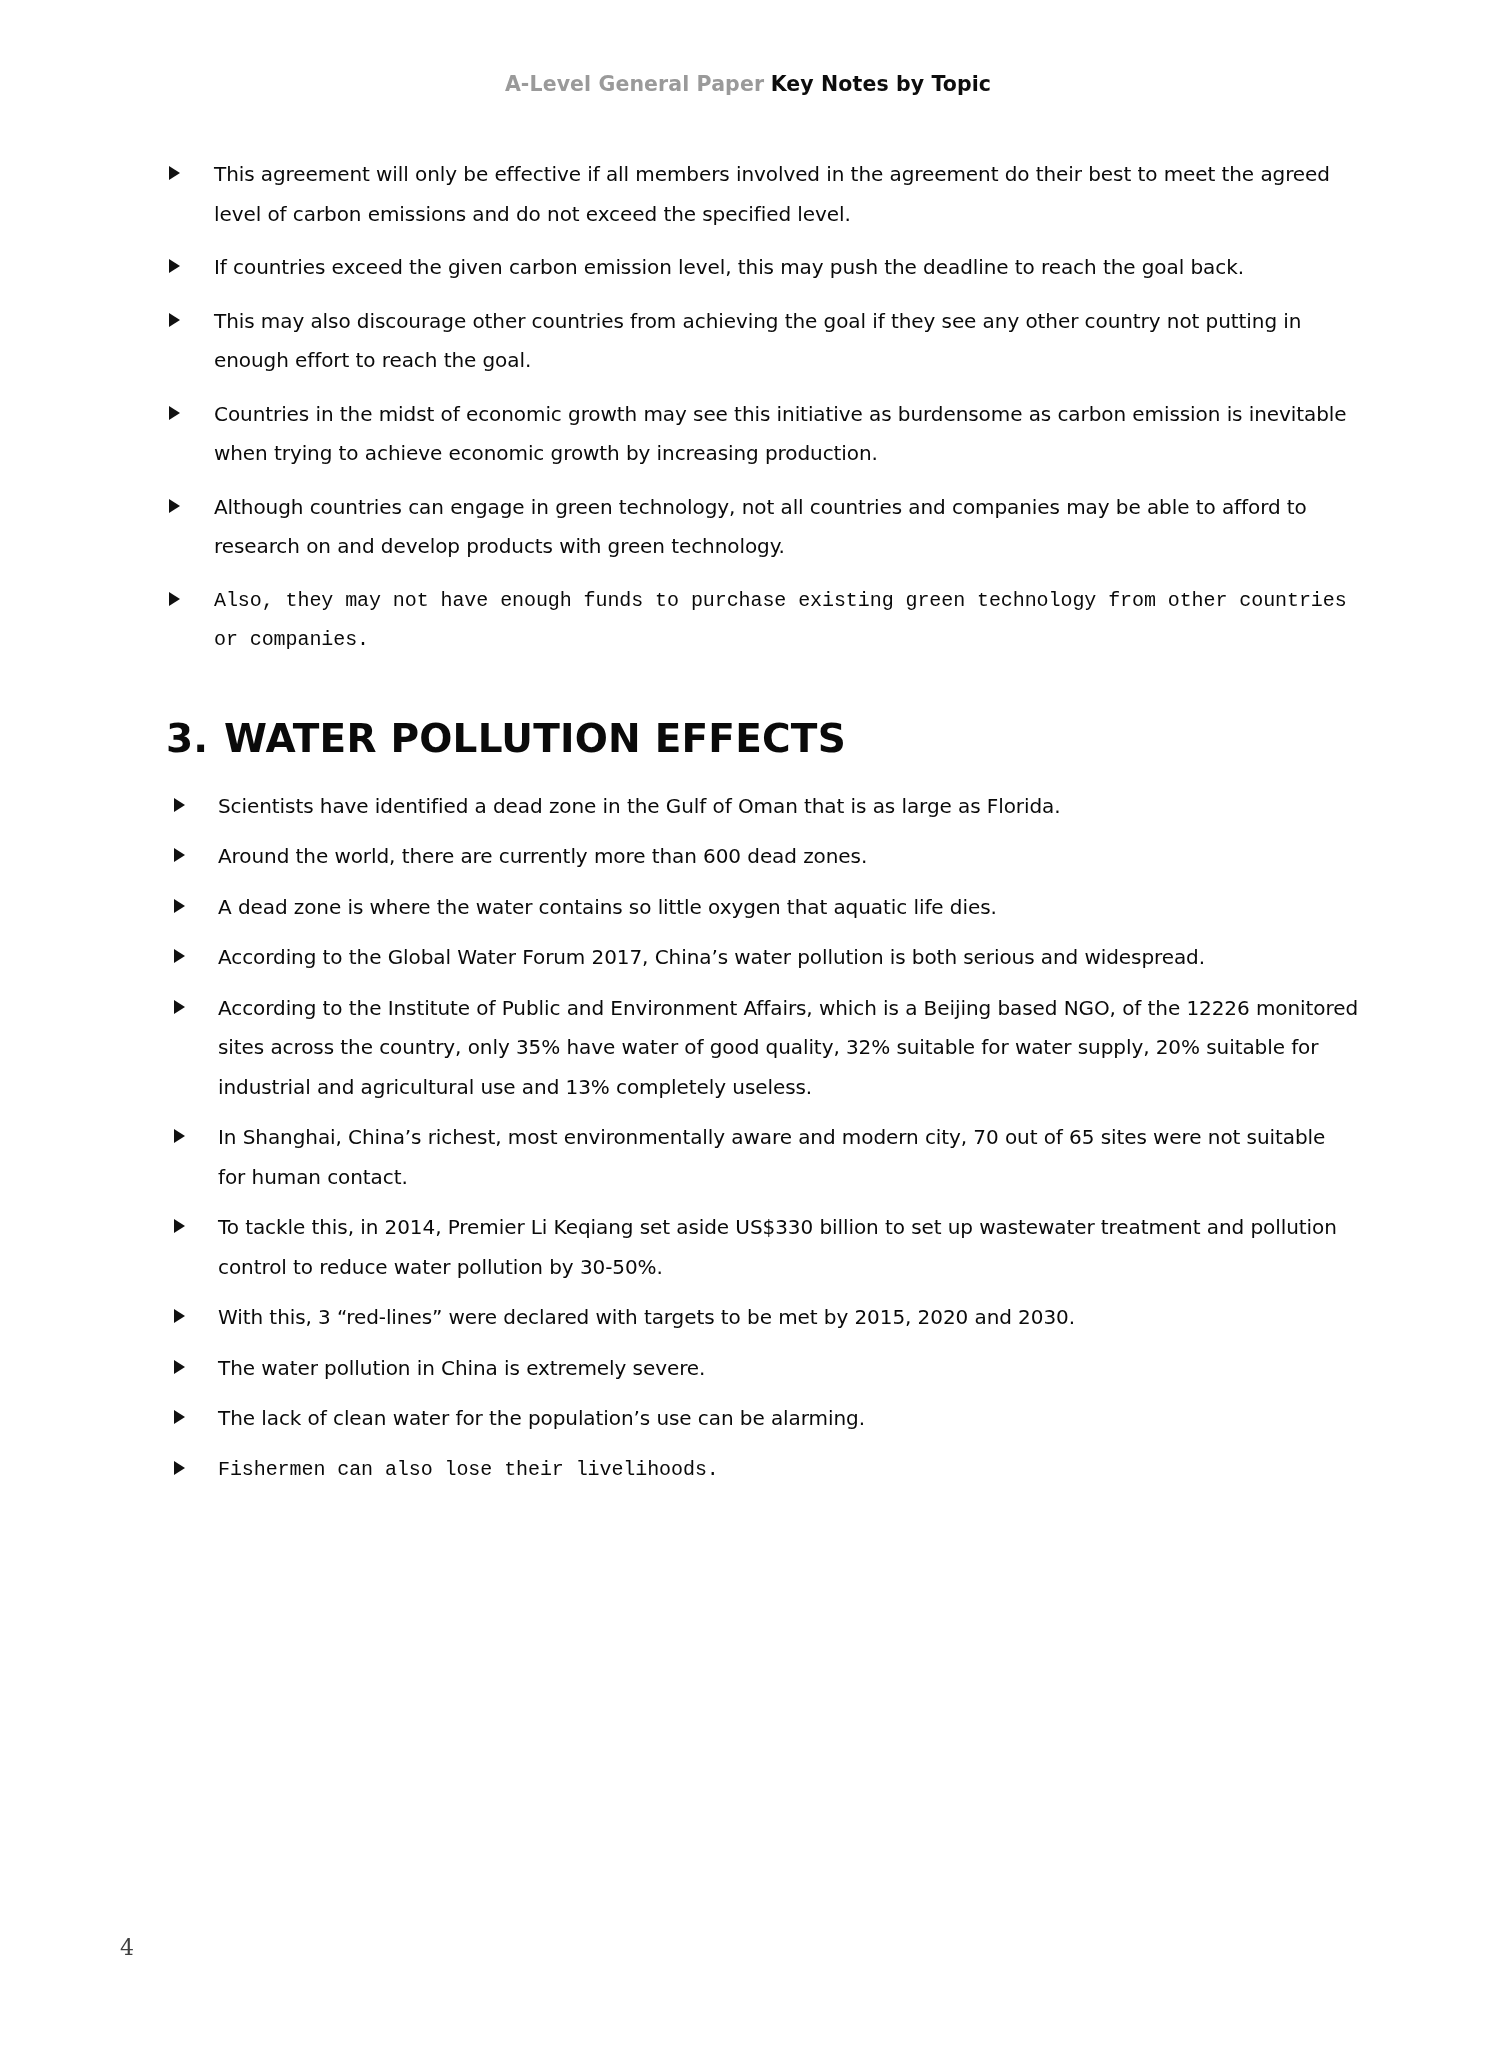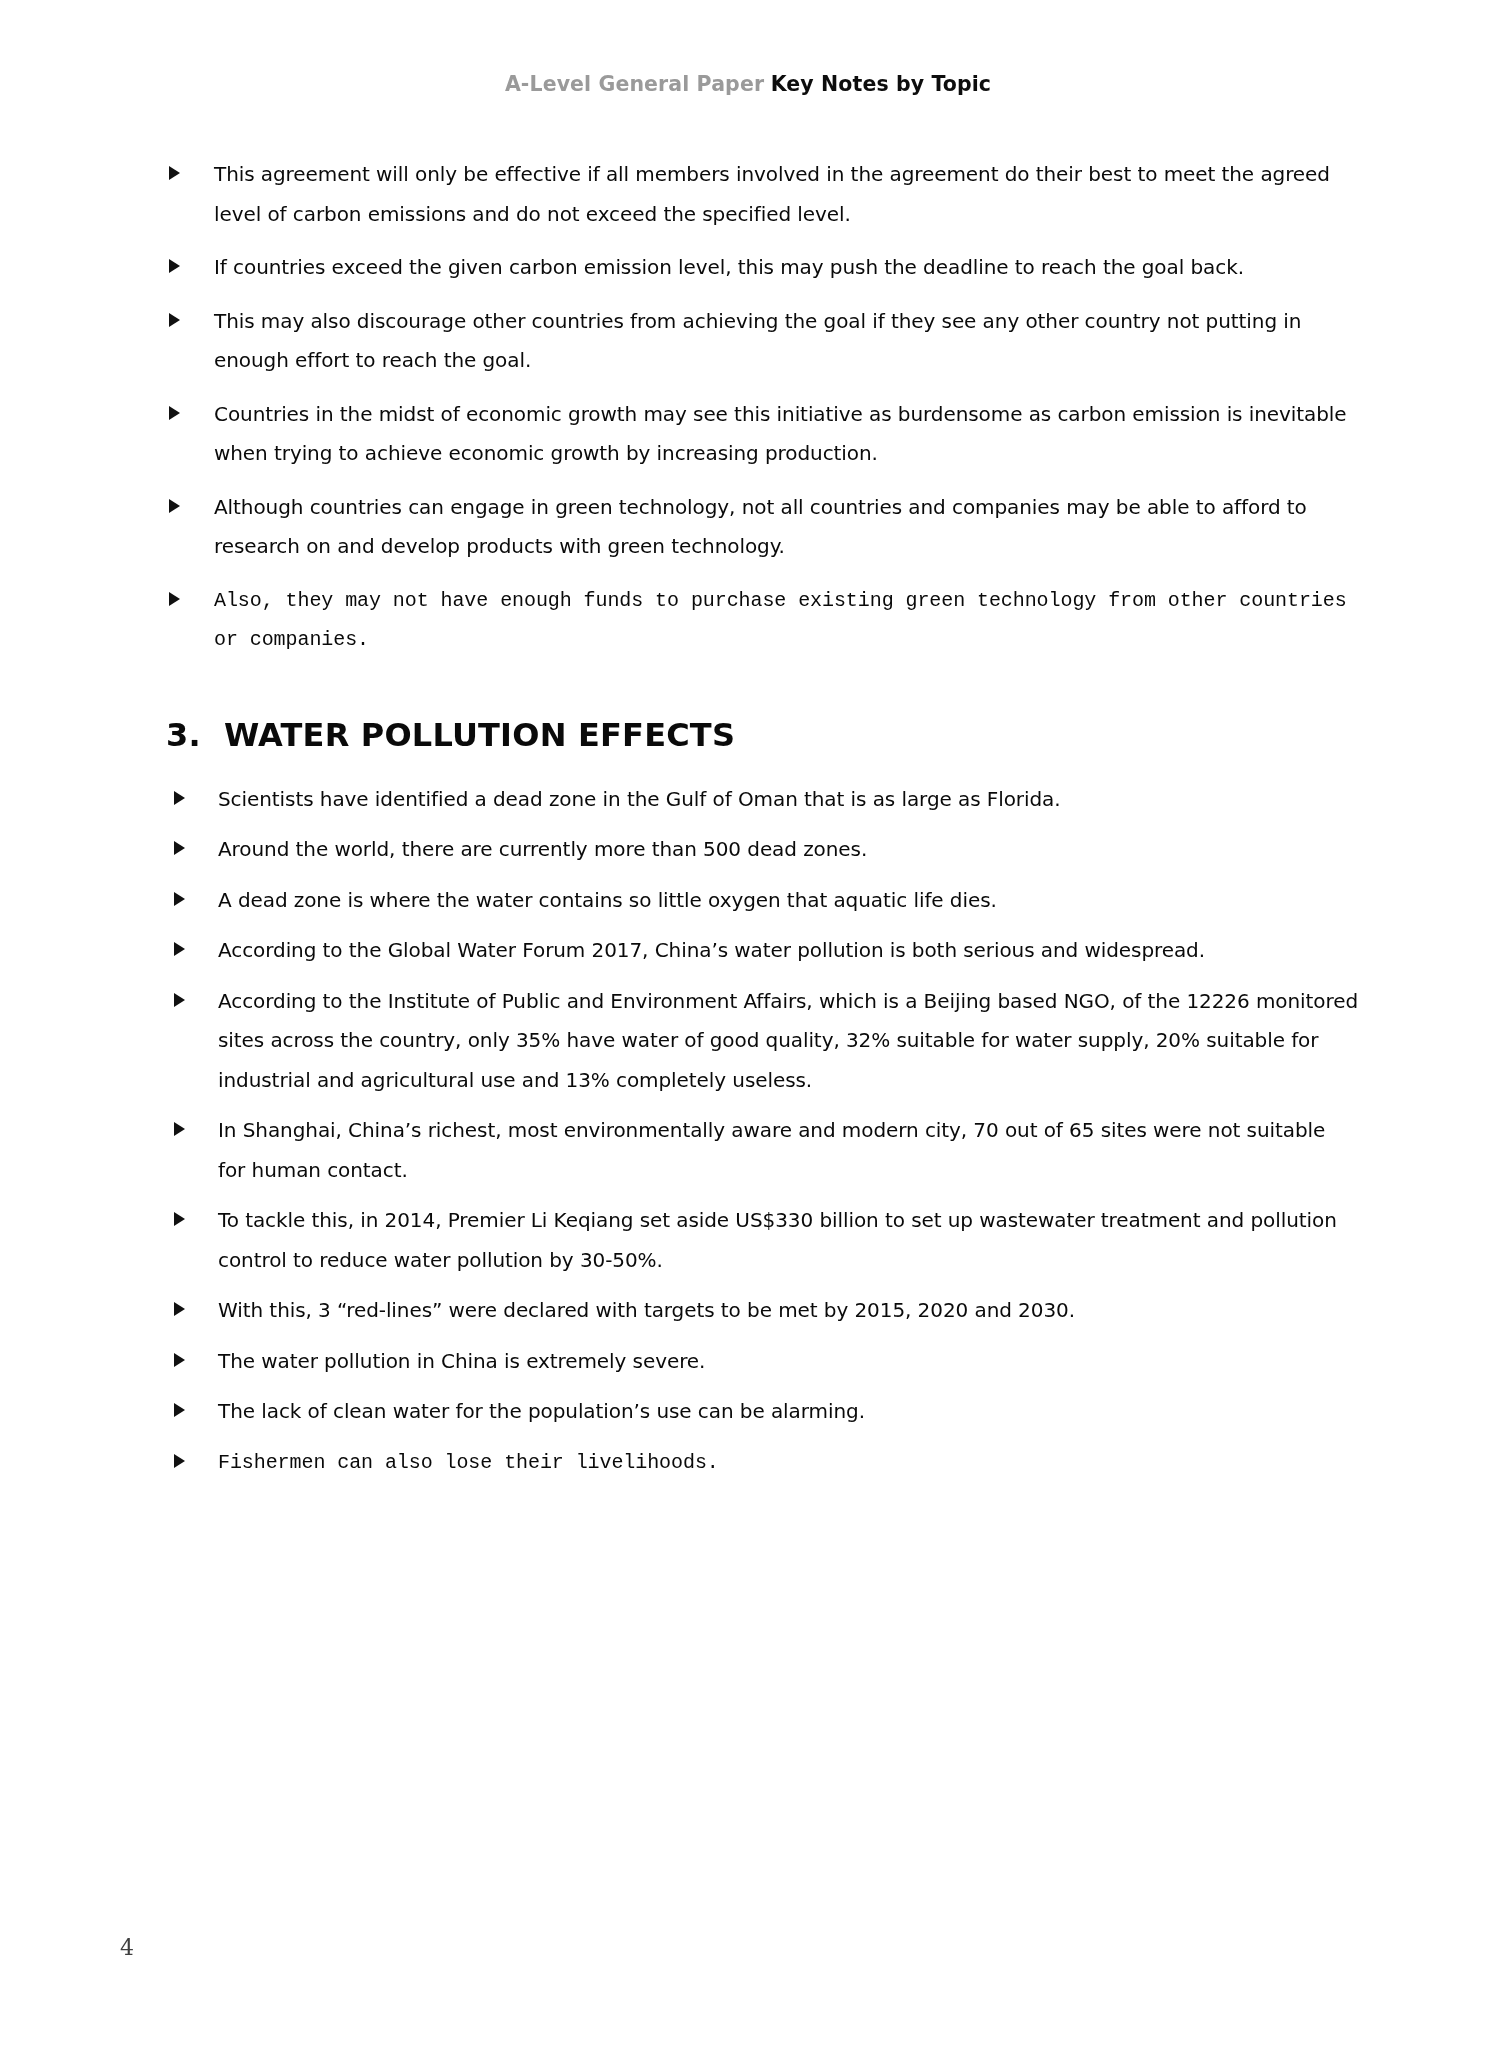--- a/index.html
+++ b/index.html
@@ -81,21 +81,21 @@
     border-top: 7px solid transparent;
     border-bottom: 7px solid transparent;
   }
 
   
   .section-heading {
     position: relative;
     margin-top: 56px;
     margin-bottom: 26px;
     padding-left: 18px;
-    font-size: 32px;
+    font-size: 39px;
     font-weight: bold;
     letter-spacing: 0.2px;
     color: #0a0a0a;
     white-space: nowrap;
   }
   .section-heading .sec-num {
     display: inline-block;
     width: 58px;
   }
 
@@ -137,21 +137,21 @@
         <li class="bullet-item"><span class="bullet-mark"></span><span>Although countries can engage in green technology, not all countries and companies may be able to afford to research on and develop products with green technology.</span></li>
         <li class="bullet-item"><span class="bullet-mark"></span><span>Also, they may not have enough funds to purchase existing green technology from other countries or companies.</span></li>
       </ul>
 
     <div class="section-heading">
       <span class="sec-num">3.</span><span>WATER POLLUTION EFFECTS</span>
     </div>
 
     <ul class="bullet-list list-under-heading" id="section-list">
         <li class="bullet-item"><span class="bullet-mark"></span><span>Scientists have identified a dead zone in the Gulf of Oman that is as large as Florida.</span></li>
-        <li class="bullet-item"><span class="bullet-mark"></span><span>Around the world, there are currently more than 500 dead zones.</span></li>
+        <li class="bullet-item"><span class="bullet-mark"></span><span>Around the world, there are currently more than 600 dead zones.</span></li>
         <li class="bullet-item"><span class="bullet-mark"></span><span>A dead zone is where the water contains so little oxygen that aquatic life dies.</span></li>
         <li class="bullet-item"><span class="bullet-mark"></span><span>According to the Global Water Forum 2017, China’s water pollution is both serious and widespread.</span></li>
         <li class="bullet-item"><span class="bullet-mark"></span><span>According to the Institute of Public and Environment Affairs, which is a Beijing based NGO, of the 12226 monitored sites across the country, only 35% have water of good quality, 32% suitable for water supply, 20% suitable for industrial and agricultural use and 13% completely useless.</span></li>
         <li class="bullet-item"><span class="bullet-mark"></span><span>In Shanghai, China’s richest, most environmentally aware and modern city, 70 out of 65 sites were not suitable for human contact.</span></li>
         <li class="bullet-item"><span class="bullet-mark"></span><span>To tackle this, in 2014, Premier Li Keqiang set aside US$330 billion to set up wastewater treatment and pollution control to reduce water pollution by 30-50%.</span></li>
         <li class="bullet-item"><span class="bullet-mark"></span><span>With this, 3 “red-lines” were declared with targets to be met by 2015, 2020 and 2030.</span></li>
         <li class="bullet-item"><span class="bullet-mark"></span><span>The water pollution in China is extremely severe.</span></li>
         <li class="bullet-item"><span class="bullet-mark"></span><span>The lack of clean water for the population’s use can be alarming.</span></li>
         <li class="bullet-item"><span class="bullet-mark"></span><span>Fishermen can also lose their livelihoods.</span></li>
       </ul>

